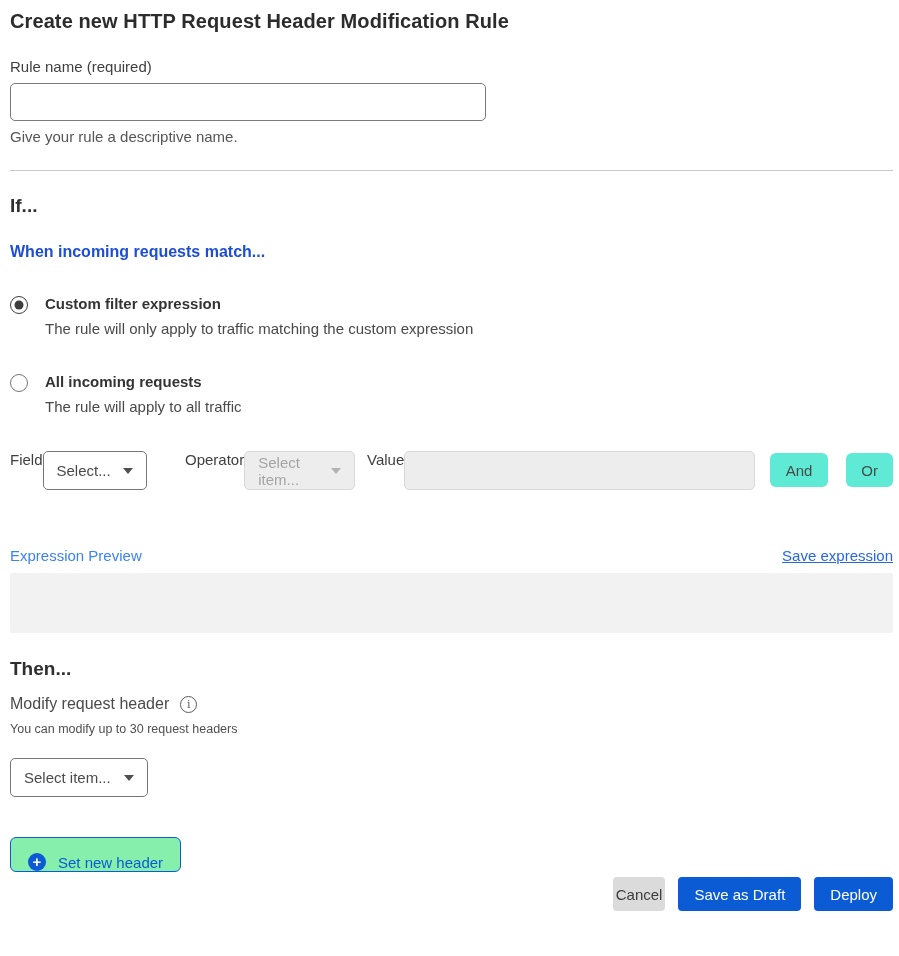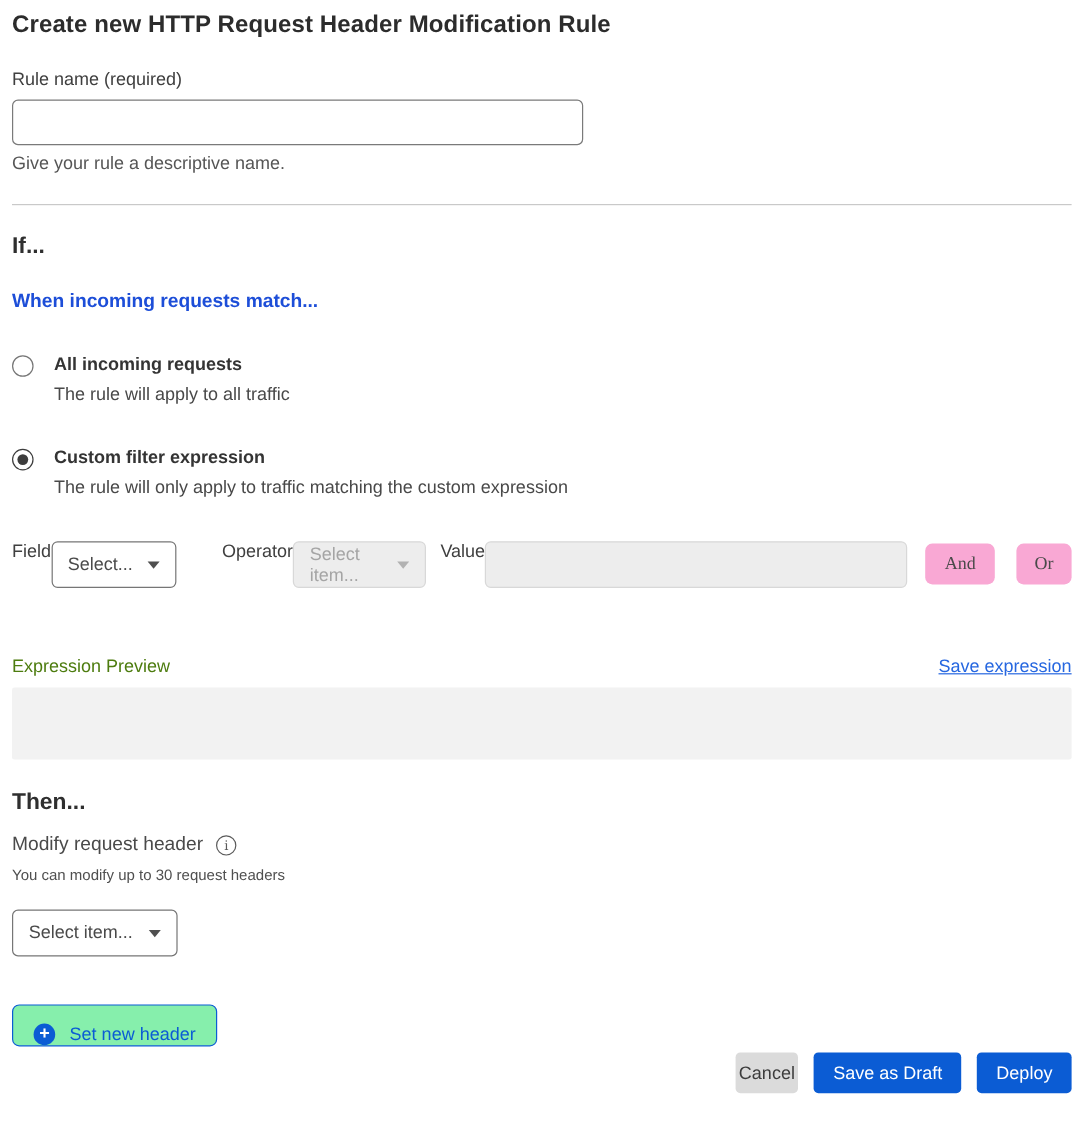--- a/index.html
+++ b/index.html
@@ -62,31 +62,31 @@
   .select-box.disabled .caret { border-top-color: #b2b2b2; }
 
   .col-field { width: 166px; margin-right: 9px; }
   .col-operator { width: 170px; margin-right: 12px; }
   .col-value { flex: 1; margin-right: 15px; }
   .value-input {
     height: 39px; background: #ededed; border: 1px solid #d8d8d8; border-radius: 5px;
     font-family: inherit; font-size: 15px; padding: 0 10px; color: #4a4a4a; width: 100%;
   }
   .logic-btn {
-    height: 34px; background: #f9a8d4; border: none; border-radius: 6px;
-    color: #4a4a4a; font-size: 15px; font-family: Liberation Serif, serif; padding: 0 16px;
+    height: 34px; background: #5eead4; border: none; border-radius: 6px;
+    color: #4a4a4a; font-size: 15px; font-family: Liberation Sans, sans-serif; padding: 0 16px;
     margin-bottom: 3px; cursor: pointer;
   }
   .logic-btn.or { padding: 0 15px; margin-left: 18px; }
 
   .preview-header {
     display: flex; justify-content: space-between; align-items: baseline;
     margin-top: 57px;
   }
-  .preview-label { font-size: 15px; color: #4d7c0f; }
+  .preview-label { font-size: 15px; color: #3b82f6; }
   .edit-link { font-size: 15px; color: #2667e0; text-decoration: underline; cursor: pointer; }
   .preview-box { margin-top: 9px; height: 60px; background: #f2f2f2; border-radius: 2px; }
 
   .then-heading { margin-top: 25px; }
   .action-row { display: flex; align-items: center; gap: 11px; margin-top: 15px; }
   .action-label { font-size: 16px; color: #4a4a4a; }
   .info-icon {
     width: 17px; height: 17px; border: 1px solid #5a5a5a; border-radius: 50%;
     display: inline-flex; align-items: center; justify-content: center;
     color: #5a5a5a; cursor: pointer;
@@ -125,31 +125,31 @@
     <div class="helper-text">Give your rule a descriptive name.</div>
   </div>
 
   <hr class="divider">
 
   <h2 class="section-heading">If...</h2>
   <h3 class="sub-heading">When incoming requests match...</h3>
 
   <div class="radio-group">
     <div class="radio-option">
+      <span class="radio-circle selected"></span>
+      <div>
+        <div class="radio-label">Custom filter expression</div>
+        <div class="radio-desc">The rule will only apply to traffic matching the custom expression</div>
+      </div>
+    </div>
+    <div class="radio-option">
       <span class="radio-circle"></span>
       <div>
         <div class="radio-label">All incoming requests</div>
         <div class="radio-desc">The rule will apply to all traffic</div>
-      </div>
-    </div>
-    <div class="radio-option">
-      <span class="radio-circle selected"></span>
-      <div>
-        <div class="radio-label">Custom filter expression</div>
-        <div class="radio-desc">The rule will only apply to traffic matching the custom expression</div>
       </div>
     </div>
   </div>
 
   <div class="filter-row">
     <div class="filter-col col-field">
       <div class="col-label">Field</div>
       <div class="select-box enabled">
         <span>Select...</span>
         <span class="caret"></span>

